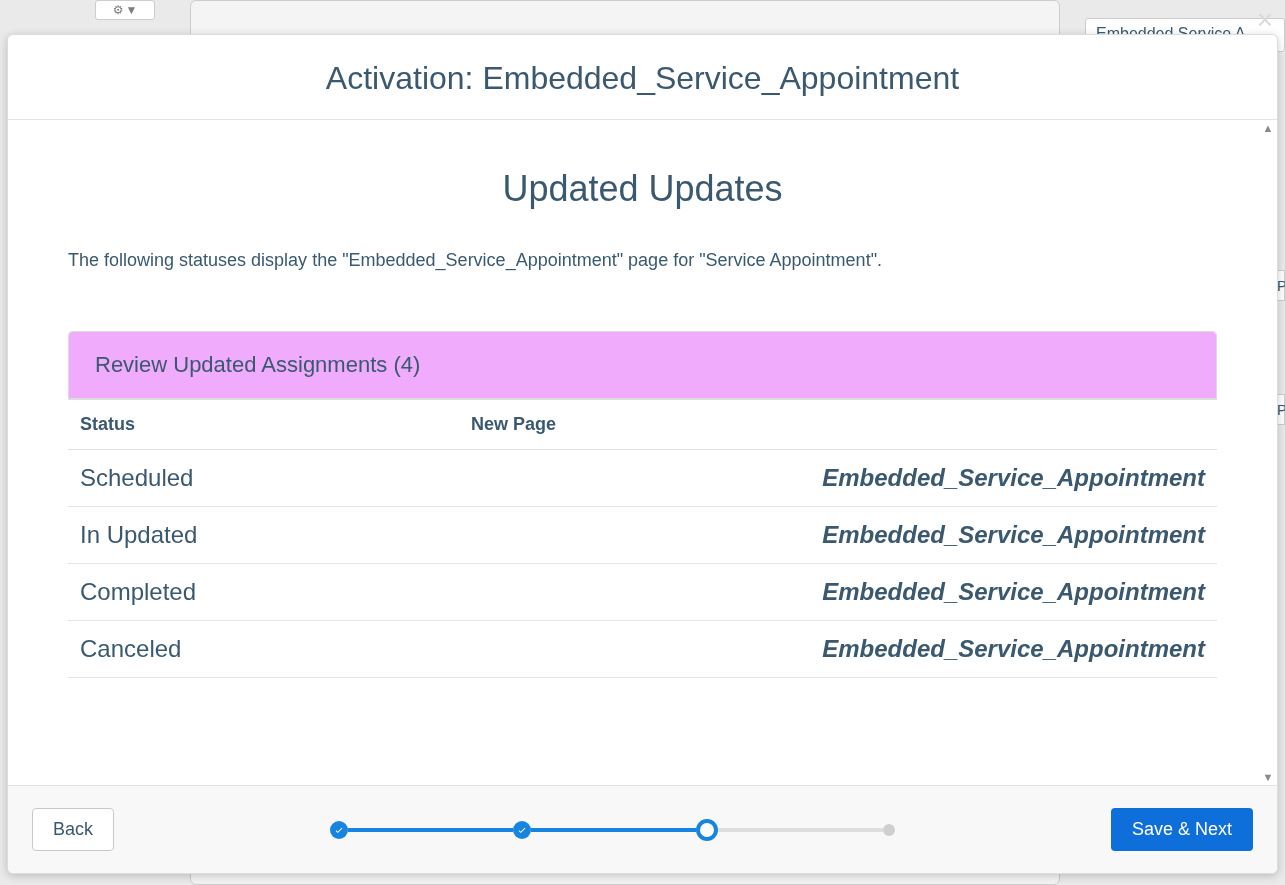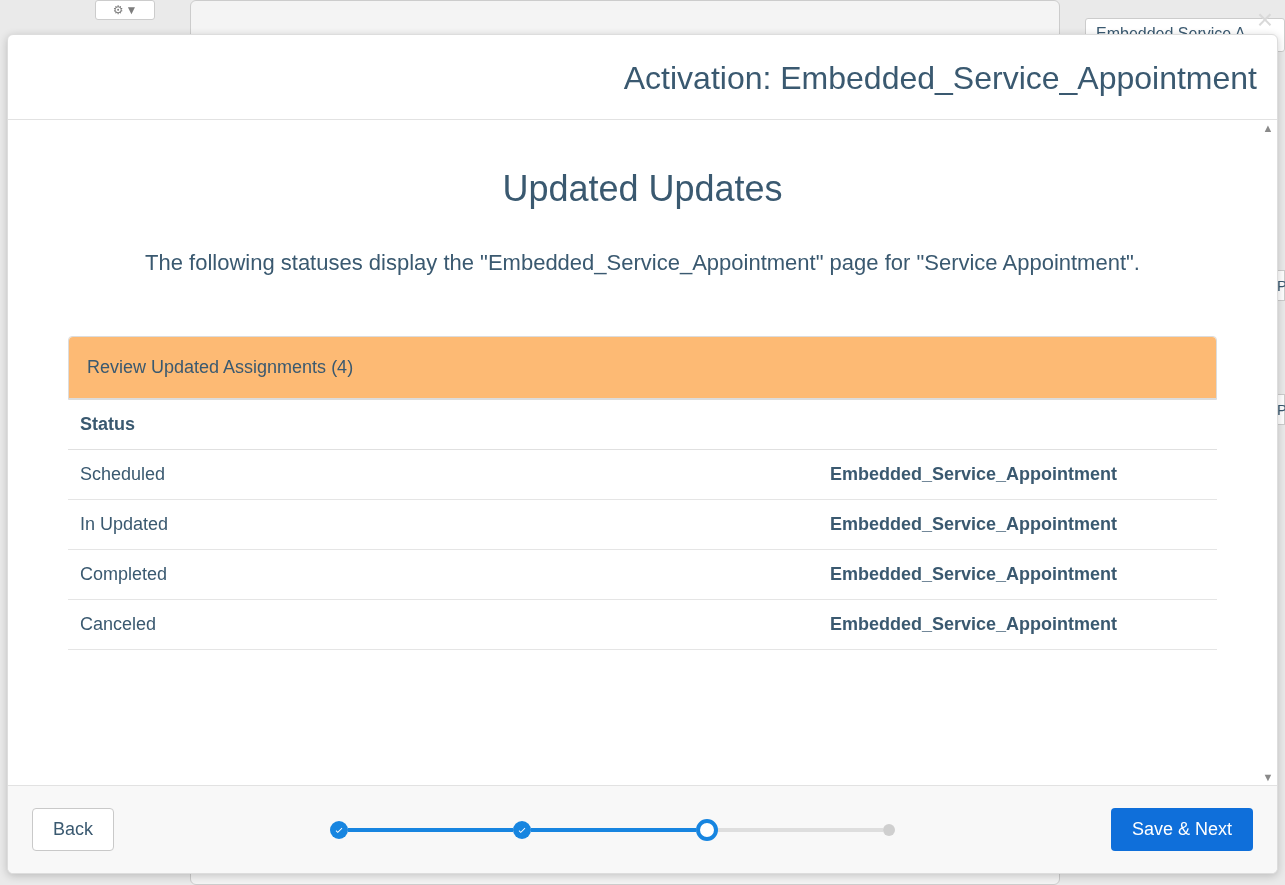--- a/index.html
+++ b/index.html
@@ -78,21 +78,21 @@
       right: -2px;
       color:#d9d9d9;
       font-size:28px;
       font-weight:300;
       cursor:pointer;
       line-height:1;
     }
     .modal-header {
       padding: 25px 20px 22px;
       border-bottom: 1px solid #e2e2e2;
-      text-align:right;
+      text-align:center;
     }
     .modal-header h1 {
       font-size: 32px;
       font-weight: 400;
       color: #3a5970;
     }
     .modal-body {
       flex:1;
       overflow-y: auto;
       position:relative;
@@ -101,56 +101,55 @@
       padding: 30px 60px 40px;
     }
     .section-title {
       font-size: 36px;
       font-weight: 400;
       color: #3a5970;
       text-align:center;
       margin: 18px 0 40px;
     }
     .subtitle {
-      text-align:center;
-      font-size: 22px;
+      font-size: 18px;
       color: #3a5970;
       margin-bottom: 60px;
     }
     .panel {
       border:1px solid #dcdcdc;
       border-radius:4px 4px 0 0;
     }
     .panel-header {
-      background: #fdba74;
+      background: #f0abfc;
       border-bottom:1px solid #dcdcdc;
-      padding: 20px 18px;
-      font-size: 18px;
+      padding: 20px 26px;
+      font-size: 22px;
       color:#3a5970;
       border-radius:4px 4px 0 0;
     }
     .table-head {
       display:grid;
       grid-template-columns: 1fr 1fr 1fr;
       padding: 14px 12px;
       border-bottom:1px solid #e0e0e0;
       font-weight:600;
       color:#3a5970;
       font-size:18px;
       gap:48px;
     }
     .table-row {
       display:grid;
       grid-template-columns: 1fr 1fr 1fr;
       padding: 14px 12px;
       border-bottom:1px solid #e5e5e5;
       color:#3a5970;
-      font-size:18px;
-    }
-    .table-row .new-page { font-weight:700; }
+      font-size:24px;
+    }
+    .table-row .new-page { font-weight:700;font-style:italic; }
     .modal-footer {
       border-top:1px solid #e2e2e2;
       background:#f8f8f8;
       padding: 22px 24px;
       display:flex;
       align-items:center;
       justify-content:space-between;
       border-radius:0 0 6px 6px;
       gap:24px;
     }
@@ -250,20 +249,21 @@
     <div class="modal-body-inner">
       <h2 class="section-title">Updated Updates</h2>
       <p class="subtitle">The following statuses display the "Embedded_Service_Appointment" page for "Service Appointment".</p>
 
       <div class="panel">
         <div class="panel-header">Review Updated Assignments (4)</div>
       </div>
 
       <div class="table-head">
         <div>Status</div>
+        <div>New Page</div>
       </div>
 
       <div class="table-row">
         <div>Scheduled</div>
         <div></div>
         <div class="new-page">Embedded_Service_Appointment</div>
       </div>
       <div class="table-row">
         <div>In Updated</div>
         <div></div>

